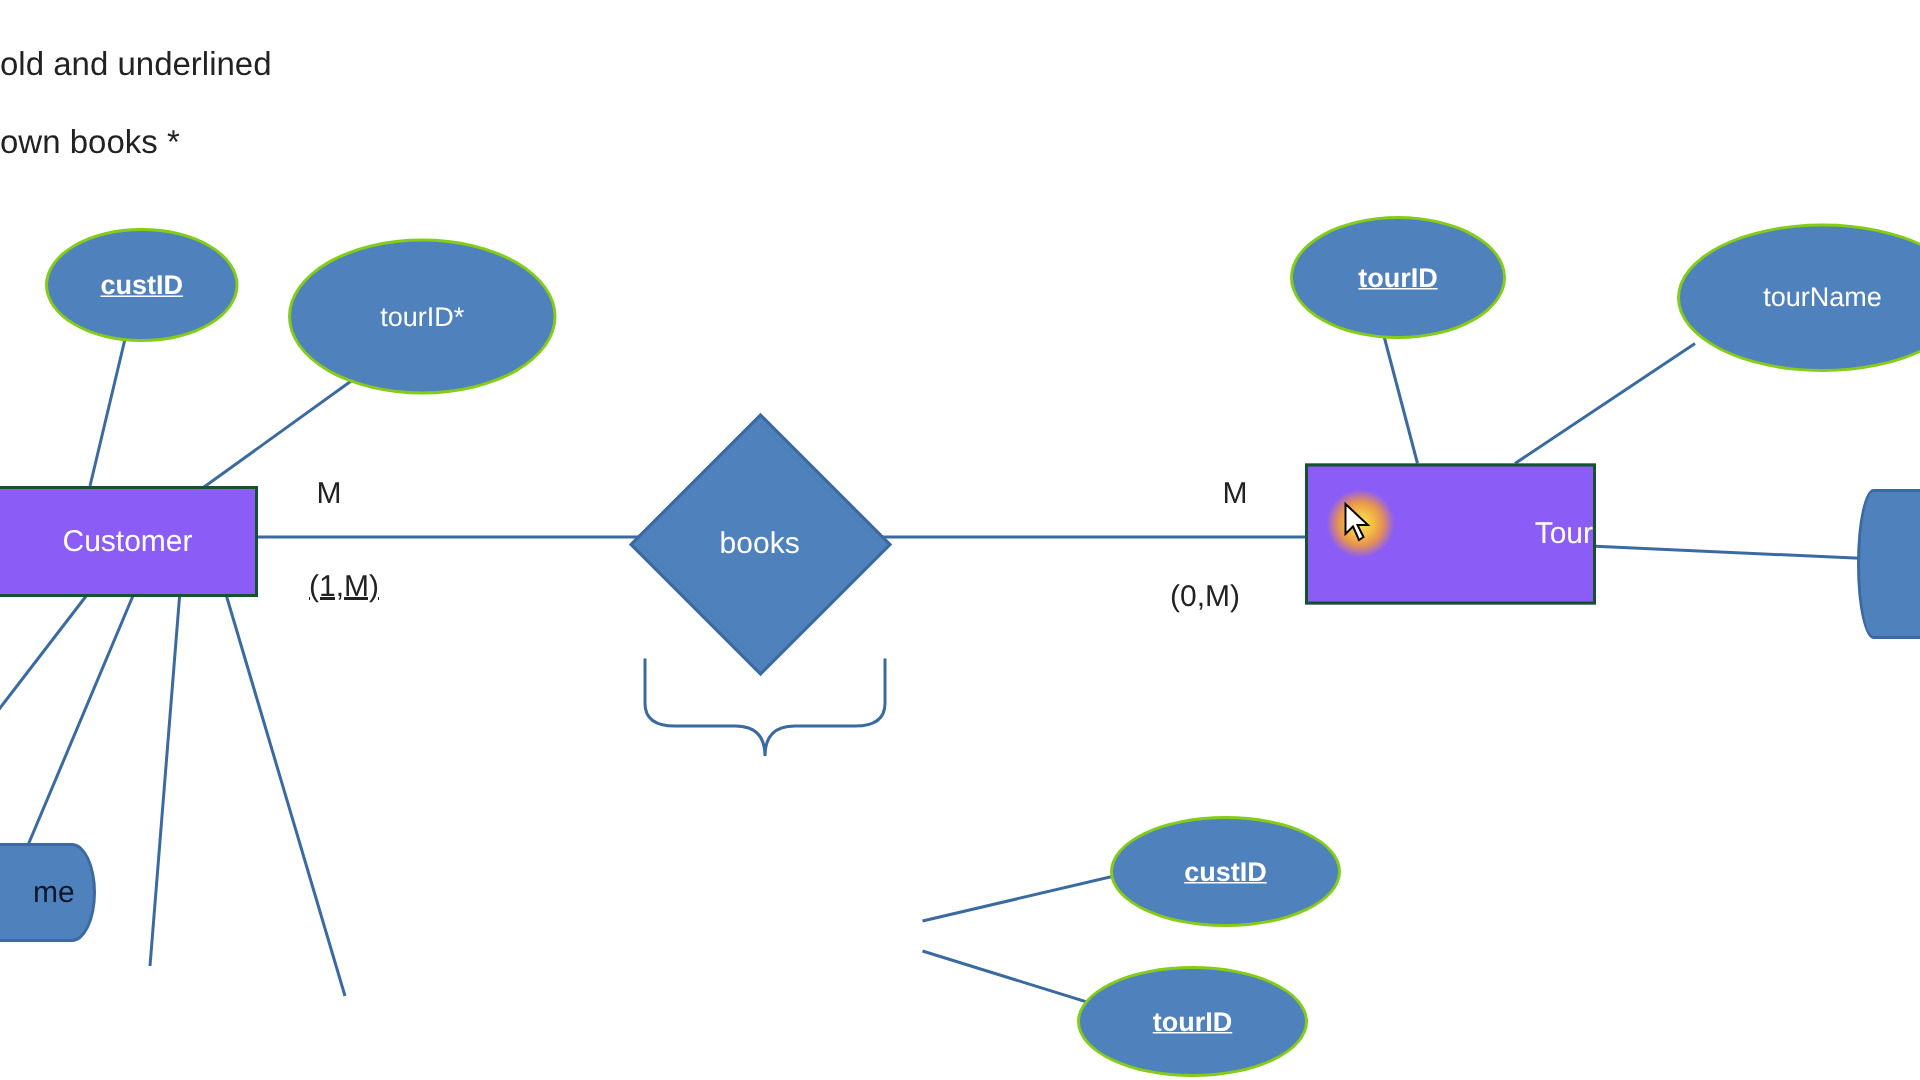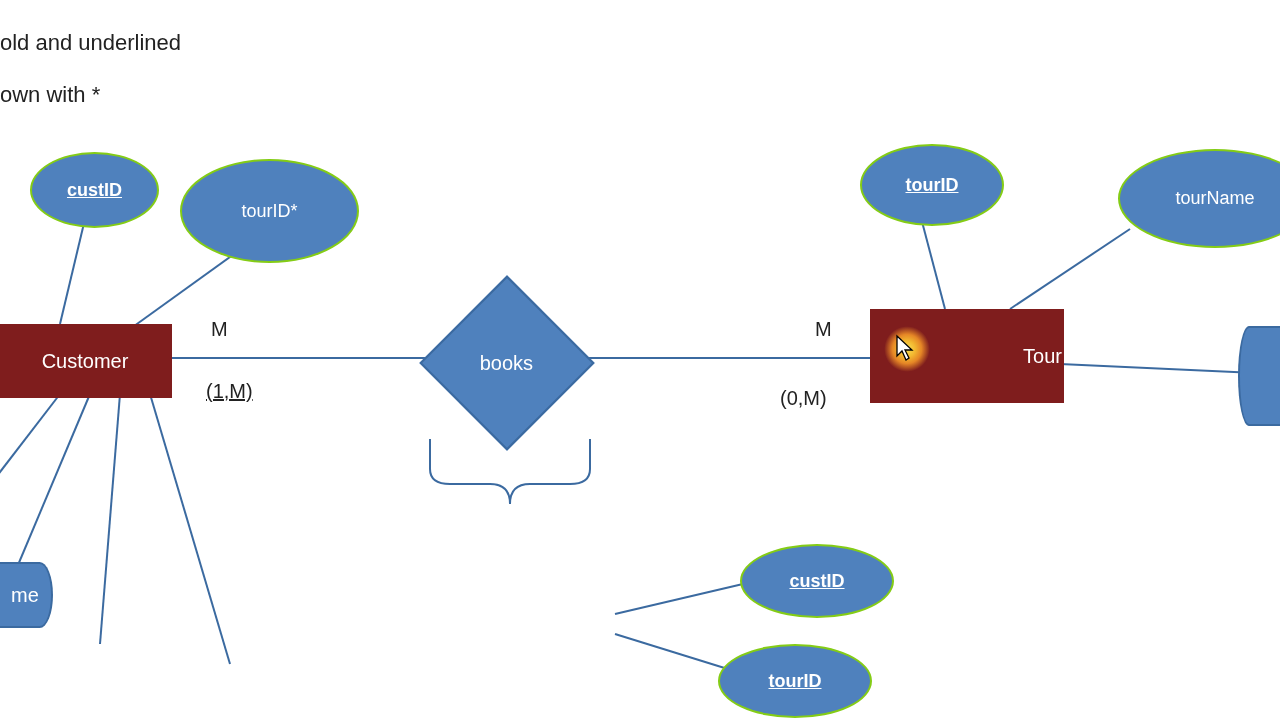--- a/index.html
+++ b/index.html
@@ -23,22 +23,22 @@
     width: 1280px; height: 720px;
     pointer-events: none;
   }
   .note {
     position: absolute;
     color: #222;
     font-size: 22px;
   }
   .ent {
     position: absolute;
-    background: #7f1d1d;
-    border: 2px solid #7f1d1d;
+    background: #8b5cf6;
+    border: 2px solid #14532d;
     color: #fff;
     display: flex;
     align-items: center;
     justify-content: center;
     font-size: 20px;
   }
   .attr {
     position: absolute;
     background: #4f81bd;
     border: 2px solid #84cc16;
@@ -92,25 +92,25 @@
     position: absolute;
     width: 20px;
     height: 28px;
     pointer-events: none;
   }
   .cut-attr {
     position: absolute;
     background: #4f81bd;
     border: 2px solid #3b6aa0;
     border-left: none;
-    color: #ffffff;
+    color: #0f172a;
     display: flex;
     align-items: center;
     justify-content: flex-start;
-    padding-left: 11px;
+    padding-left: 22px;
     font-size: 20px;
     border-top-right-radius: 50% 100%;
     border-bottom-right-radius: 50% 100%;
   }
   .cut-ell {
     position: absolute;
     background: #4f81bd;
     border: 2px solid #3b6aa0;
     border-right: none;
     color: #fff;
@@ -154,30 +154,30 @@
              L 490 460
              Q 510 460 510 480
              Q 510 460 530 460
              L 570 460
              Q 590 460 590 445
              L 590 415" stroke-width="2"></path>
   </g>
 </svg>
 
 <div class="note" style="left:0; top:6px;">old and underlined</div>
-<div class="note" style="left:0; top:58px;">own with *</div>
+<div class="note" style="left:0; top:58px;">own books *</div>
 
 <div class="ent" style="left:0; top:300px; width:170px; height:70px; border-left:none;">
   <span>Customer</span>
 </div>
 
 <div class="attr" style="left:30px; top:128px; width:125px; height:72px;">
   <span class="pk">custID</span>
 </div>
-<div class="attr" style="left:180px; top:135px; width:175px; height:100px;">
+<div class="attr" style="left:192px; top:135px; width:175px; height:100px;">
   <span>tourID*</span>
 </div>
 
 <div class="cut-attr" style="left:0; top:538px; width:40px; height:62px;">
   <span>me</span>
 </div>
 
 <div class="diamond-wrap" style="left:445px; top:277px; width:120px; height:120px;">
   <div class="diamond">
     <span>books</span>

